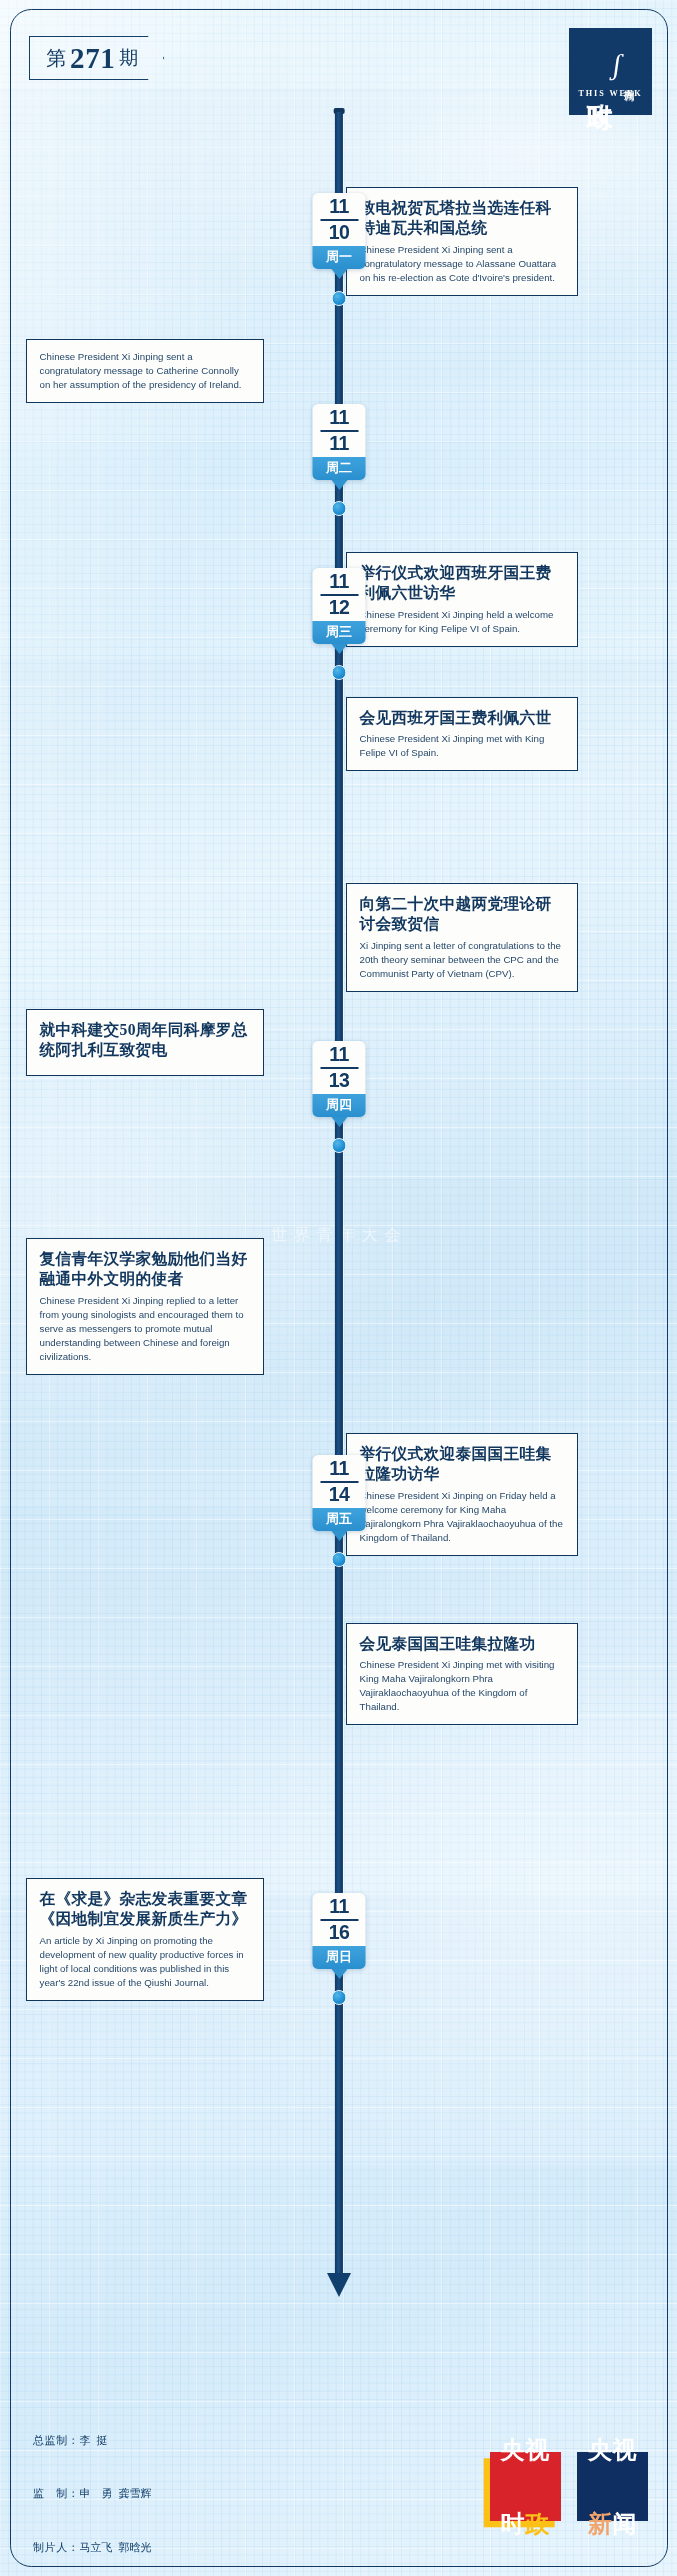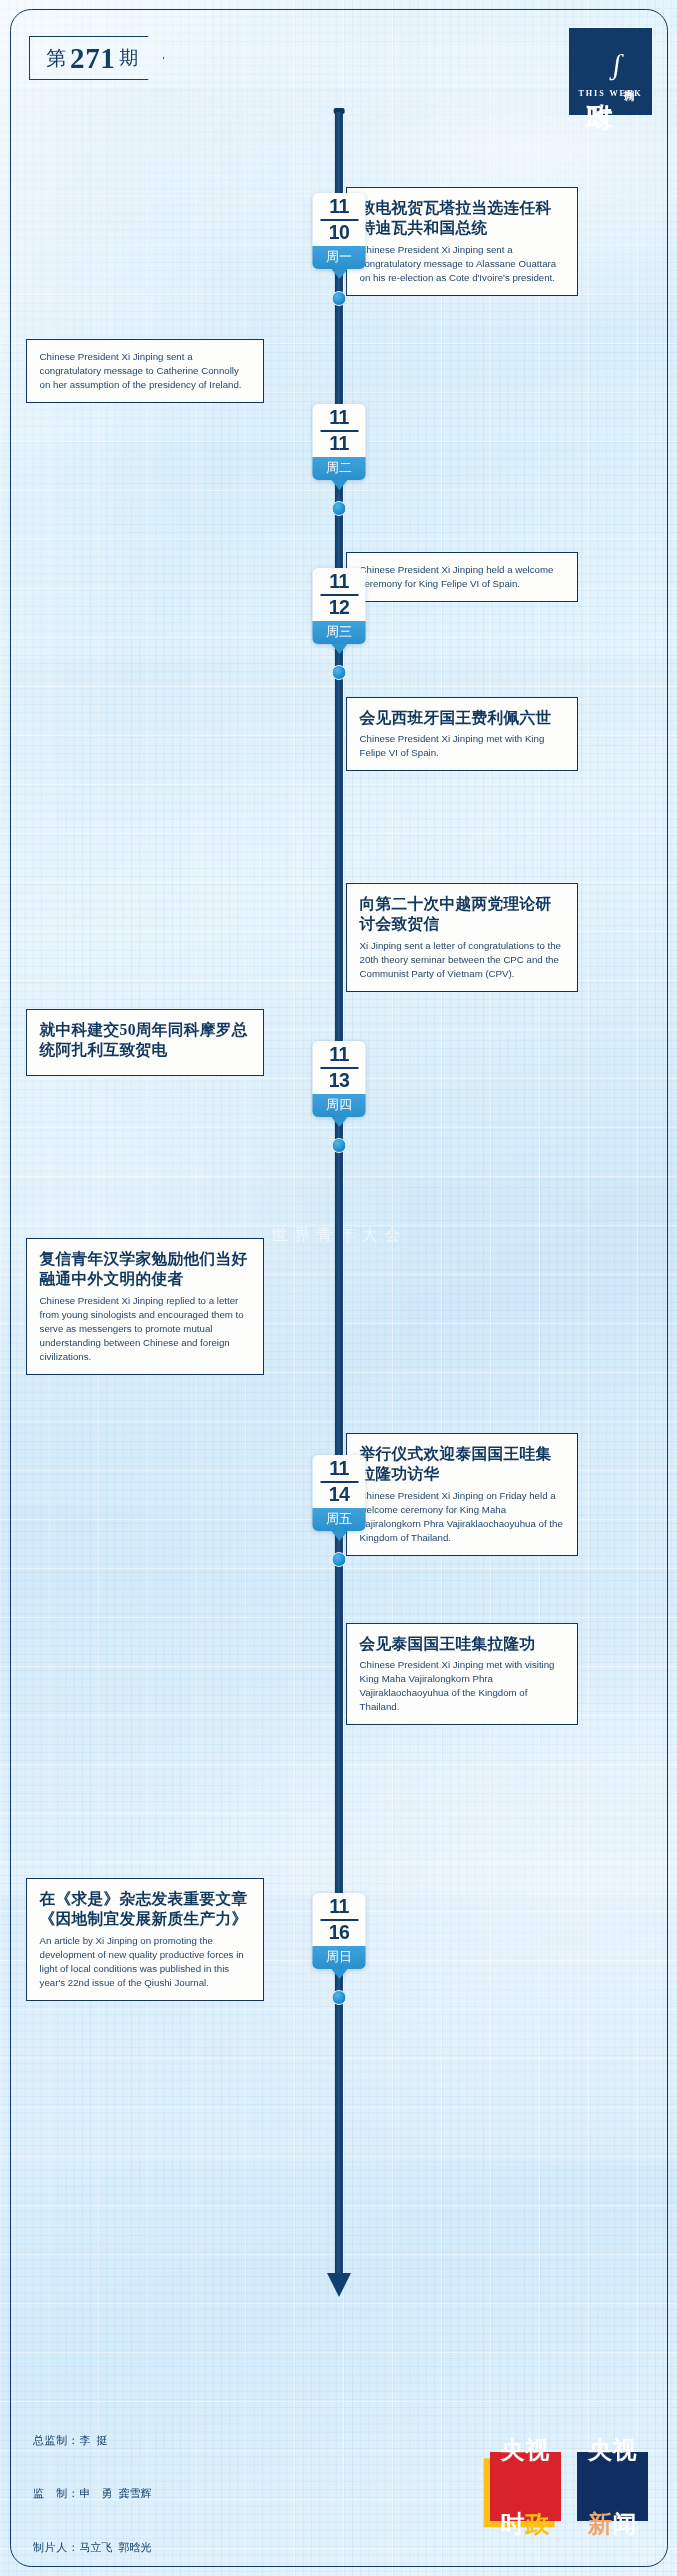--- a/index.html
+++ b/index.html
@@ -172,21 +172,21 @@
   }
   .datebox .rule {
     height: 2.5px; background: #123a63; margin: 1.9px 7.5px 1.9px;
   }
   .datebox .bot {
     background: linear-gradient(#3ea3dc, #2a8fce);
     border-radius: 0 0 5.6px 5.6px;
     color: #fff;
     text-align: center;
     font-size: 13px;
-    font-weight: 400;
+    font-weight: 700;
     padding: 1.9px 0 3.1px;
     font-family: "Liberation Sans", sans-serif;
     position: relative;
   }
   .datebox .tip {
     position: absolute;
     left: 50%; bottom: -9.4px; transform: translateX(-50%);
     width: 0; height: 0;
     border-left: 8.2px solid transparent;
     border-right: 8.2px solid transparent;
@@ -358,20 +358,21 @@
 <div class="card right" style="top:187px">
   <h3>致电祝贺瓦塔拉当选连任科特迪瓦共和国总统</h3>
   <p>Chinese President Xi Jinping sent a congratulatory message to Alassane Ouattara on his re-election as Cote d'Ivoire's president.</p>
 </div>
 
 <div class="card left" style="top:339px">
   <p>Chinese President Xi Jinping sent a congratulatory message to Catherine Connolly on her assumption of the presidency of Ireland.</p>
 </div>
 
 <div class="card right" style="top:552px">
+  <h3>举行仪式欢迎西班牙国王费利佩六世访华</h3>
   <p>Chinese President Xi Jinping held a welcome ceremony for King Felipe VI of Spain.</p>
 </div>
 
 <div class="card right" style="top:697px">
   <h3>会见西班牙国王费利佩六世</h3>
   <p>Chinese President Xi Jinping met with King Felipe VI of Spain.</p>
 </div>
 
 <div class="card right" style="top:883px">
   <h3>向第二十次中越两党理论研讨会致贺信</h3>

